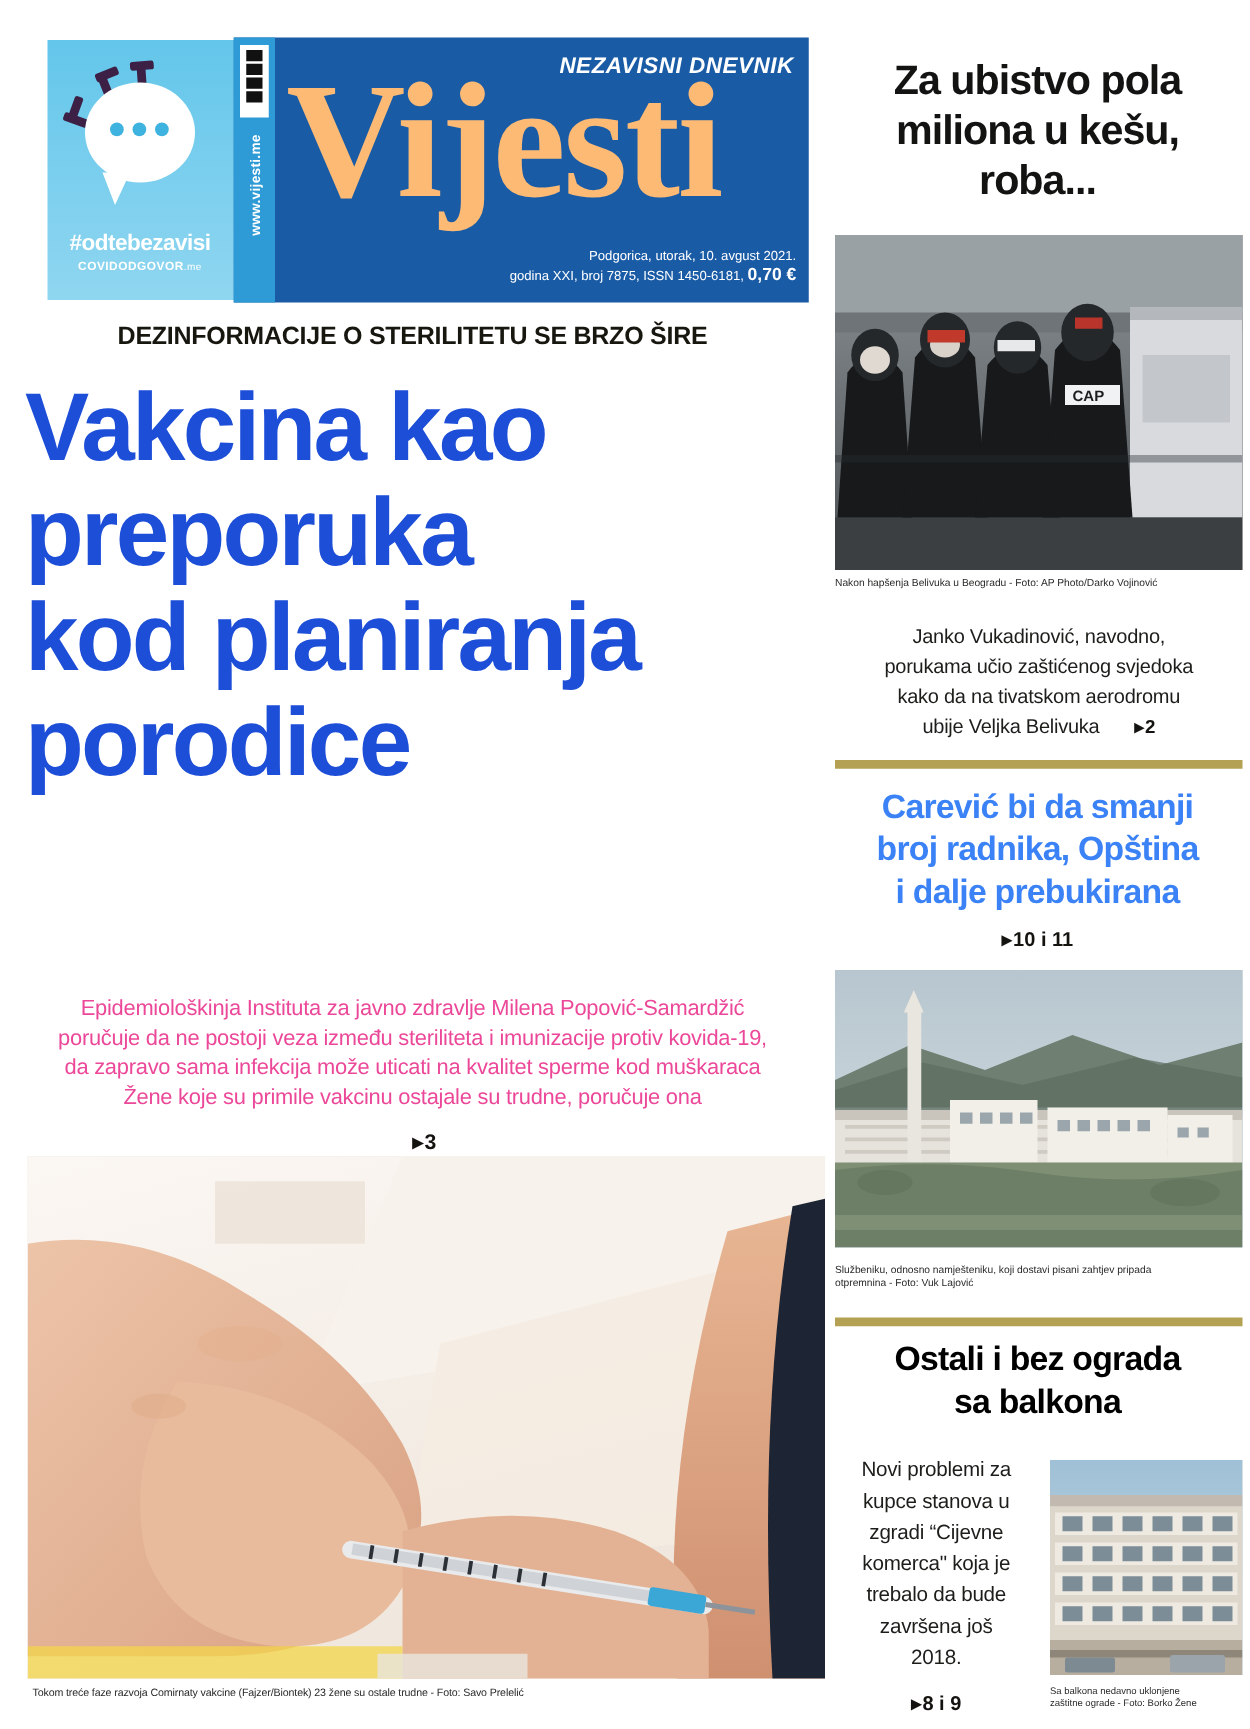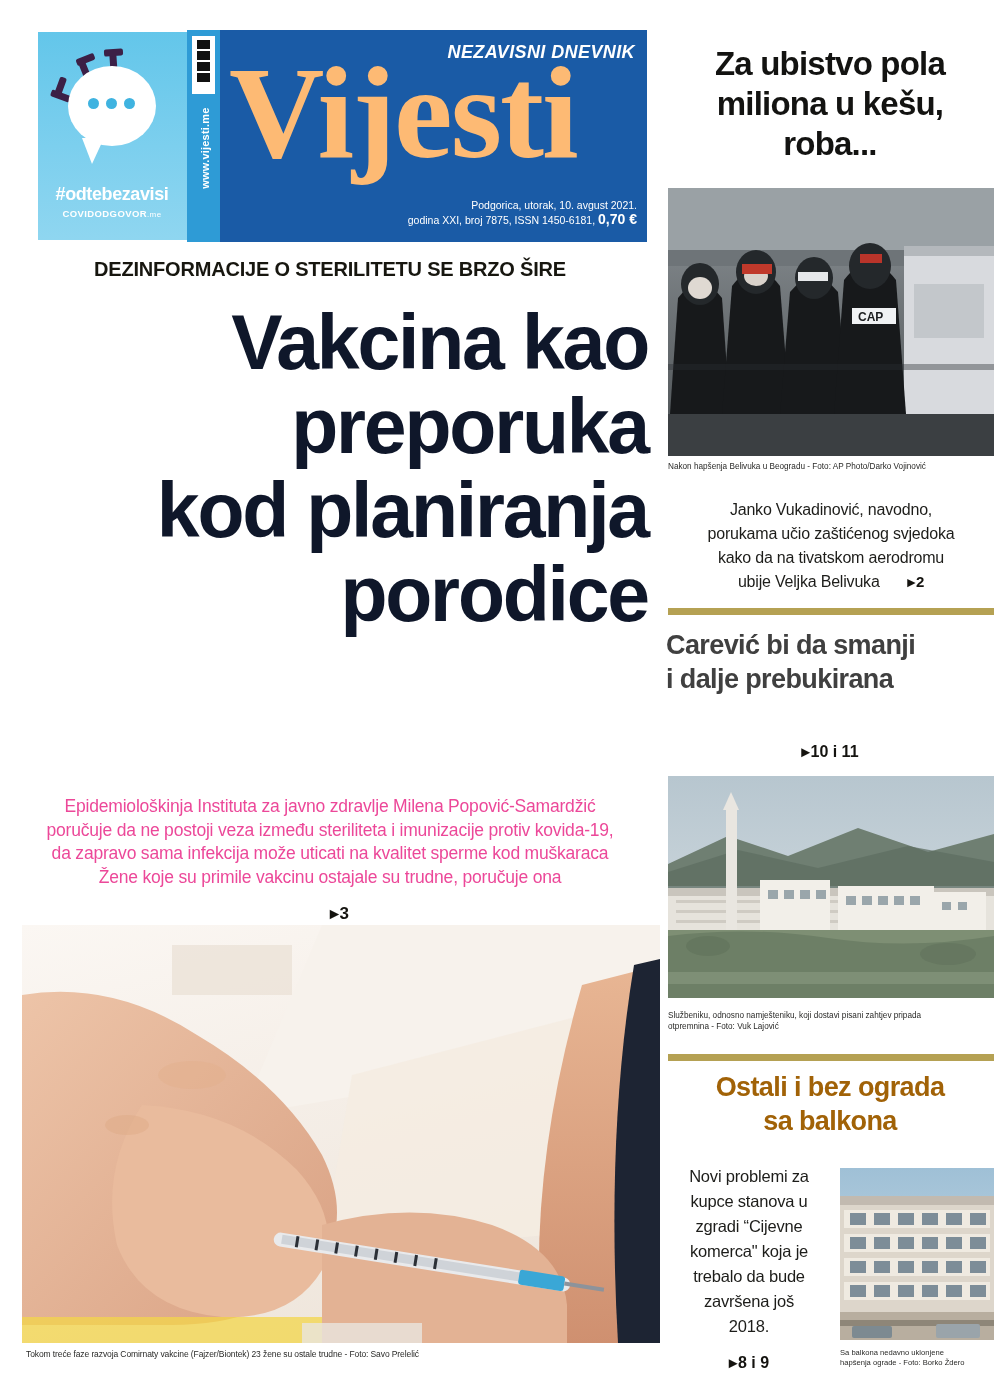--- a/index.html
+++ b/index.html
@@ -82,22 +82,22 @@
     color:#fff; font-size:10.5px; line-height:14px; text-align:right;
   }
   .dateline b { font-size:14px; }
 
   
   .lead-kicker {
     position:absolute; left:0; top:258px; width:660px; text-align:center;
     font-size:20px; font-weight:bold; color:#17160f; letter-spacing:-0.2px;
   }
   .lead-head {
-    position:absolute; left:20px; top:300px; width:628px; text-align:right;
-    font-size:77px; font-weight:bold; line-height:84px; color:#0f172a;
+    position:absolute; left:20px; top:300px; width:628px; text-align:left;
+    font-size:77px; font-weight:bold; line-height:84px; color:#1d4ed8;
     letter-spacing:-2.2px;
   }
   .lead-text {
     position:absolute; left:30px; top:795px; width:600px; text-align:center;
     font-size:17.5px; line-height:23.5px; color:#ec4899; letter-spacing:-0.2px;
   }
   .pageref {
     display:inline-block; font-weight:bold; font-size:17px; color:#14130f;
   }
   .pageref::before { content:"\25B8"; margin-right:1px; }
@@ -134,39 +134,39 @@
   }
   .r-sub1 .pageref { font-size:15px; margin-left:28px; }
 
   .rule-gold {
     position:absolute; left:8px; width:326px; height:7px; background:#b5a153;
   }
   .rule1 { top:592px; }
   .rule2 { top:1038px; }
 
   .r-head2 {
-    position:absolute; left:6px; top:612px; width:328px; 
-    font-size:27px; font-weight:bold; line-height:34px; color:#404040;
+    position:absolute; left:6px; top:612px; width:328px; text-align:center;
+    font-size:27px; font-weight:bold; line-height:34px; color:#3b82f6;
     letter-spacing:-0.6px;
   }
   .r-ref2 { position:absolute; left:6px; top:726px; width:328px; text-align:center; }
   .r-ref2 .pageref { font-size:16px; }
 
   .r-photo2 {
     position:absolute; left:8px; top:760px; width:326px; height:222px;
     overflow:hidden; background:#9fb3bd;
   }
   .r-cap2 {
     position:absolute; left:8px; top:994px; width:326px;
     font-size:8.2px; line-height:11px; color:#2a2a28;
   }
 
   .r-head3 {
     position:absolute; left:6px; top:1054px; width:328px; text-align:center;
-    font-size:27px; font-weight:bold; line-height:34px; color:#a16207;
+    font-size:27px; font-weight:bold; line-height:34px; color:#000000;
     letter-spacing:-0.6px;
   }
   .r-sub3 {
     position:absolute; left:8px; top:1148px; width:162px; text-align:center;
     font-size:16.5px; line-height:25px; color:#1d1d1a; letter-spacing:-0.2px;
   }
   .r-ref3 { position:absolute; left:8px; top:1337px; width:162px; text-align:center; }
   .r-ref3 .pageref { font-size:16px; }
   .r-photo3 {
     position:absolute; left:180px; top:1152px; width:154px; height:172px;
@@ -342,20 +342,21 @@
       <div>Janko Vukadinović, navodno,</div>
       <div>porukama učio zaštićenog svjedoka</div>
       <div>kako da na tivatskom aerodromu</div>
       <div><span>ubije Veljka Belivuka</span><span class="pageref">2</span></div>
     </div>
 
     <div class="rule-gold rule1"></div>
 
     <div class="r-head2">
       <div>Carević bi da smanji</div>
+      <div>broj radnika, Opština</div>
       <div>i dalje prebukirana</div>
     </div>
     <div class="r-ref2">
       <span class="pageref">10 i 11</span>
     </div>
 
     <div class="r-photo2">
       <svg class="ph" viewBox="0 0 326 222" preserveAspectRatio="xMidYMid slice">
         <defs>
           <linearGradient id="sky" x1="0" y1="0" x2="0" y2="1">
@@ -469,17 +470,17 @@
             <rect x="130" y="117" width="16" height="12"></rect>
         </g>
         <rect x="0" y="144" width="154" height="28" fill="#b8ae9f"></rect>
         <rect x="0" y="152" width="154" height="6" fill="#8e8678"></rect>
         <rect x="12" y="158" width="40" height="12" rx="2" fill="#7d8a91"></rect>
         <rect x="96" y="156" width="44" height="14" rx="2" fill="#9aa4aa"></rect>
       </svg>
     </div>
     <div class="r-cap3">
       <div>Sa balkona nedavno uklonjene</div>
-      <div>hapšenja ograde - Foto: Borko Ždero</div>
+      <div>zaštitne ograde - Foto: Borko Žene</div>
     </div>
 
   </div>
 </div>
 
 </body></html>

